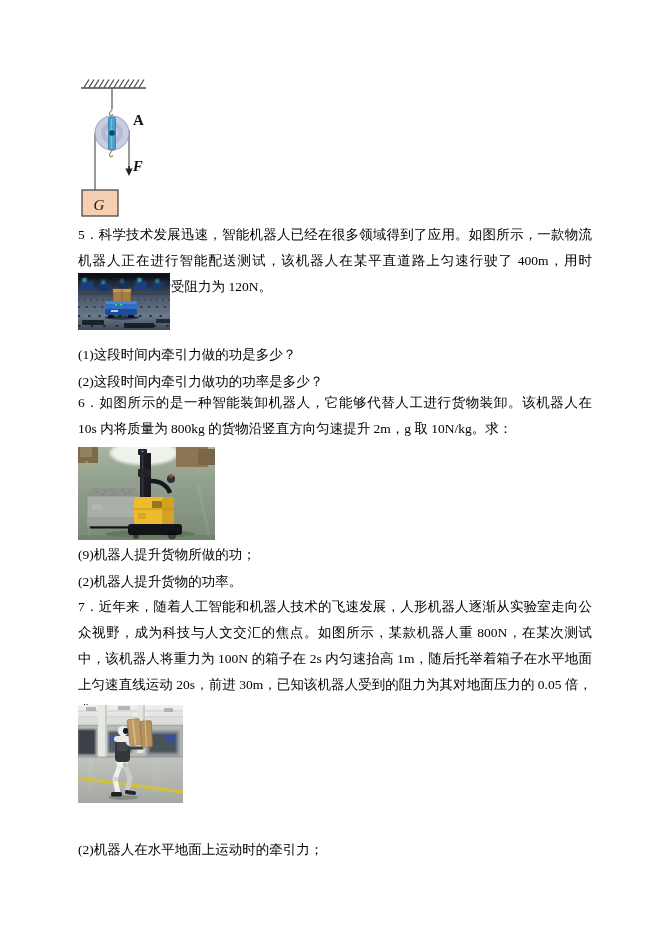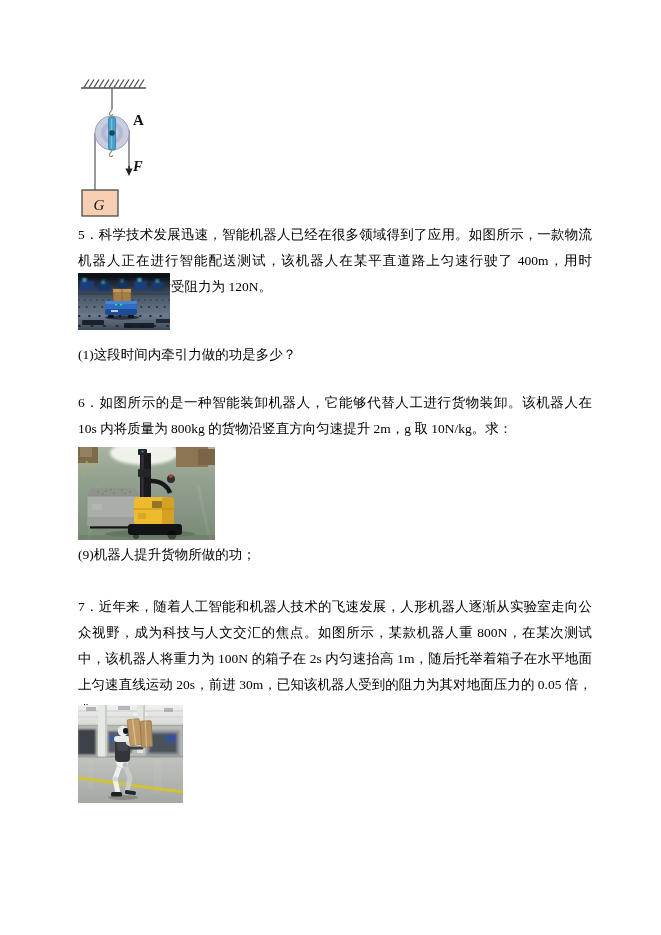--- a/index.html
+++ b/index.html
@@ -149,20 +149,21 @@
       </g>
       <g>
         <rect x="4" y="47" width="22" height="5" rx="1" fill="#11161e" opacity="0.85"></rect>
         <rect x="46" y="50" width="30" height="5" rx="1" fill="#0f141b" opacity="0.85"></rect>
         <rect x="78" y="46" width="14" height="4" fill="#131923" opacity="0.8"></rect>
       </g>
     </svg>
   </div>
 
   <p class="sub" style="top:342px">(1)这段时间内牵引力做的功是多少？</p>
+  <p class="sub" style="top:369px">(2)这段时间内牵引力做功的功率是多少？</p>
 
   <p class="para" style="top:390px">6．如图所示的是一种智能装卸机器人，它能够代替人工进行货物装卸。该机器人在 10s 内将质量为 800kg 的货物沿竖直方向匀速提升 2m，g 取 10N/kg。求：</p>
 
   <div class="photo" style="left:78px; top:447px; width:137px; height:93px" aria-label="黄色智能装卸机器人叉举灰色货箱">
     <svg width="137" height="93" viewBox="0 0 137 93">
       <defs>
         <linearGradient id="p2floor" x1="0" y1="0" x2="0" y2="1">
           <stop offset="0" stop-color="#aab5a3"></stop>
             <stop offset="0.3" stop-color="#95a391"></stop>
           <stop offset="0.7" stop-color="#869584"></stop>
@@ -219,20 +220,21 @@
         <rect x="74" y="54" width="10" height="7" rx="1" fill="#3a3420" opacity="0.5"></rect>
         <rect x="50" y="77" width="54" height="11" rx="3" fill="#141417"></rect>
         <circle cx="94" cy="88" r="4.5" fill="#0b0b0d"></circle>
         <circle cx="58" cy="89" r="3" fill="#0e0e10"></circle>
       </g>
       <rect x="0" y="88" width="137" height="5" fill="#6a7a66" opacity="0.5"></rect>
     </svg>
   </div>
 
   <p class="sub" style="top:542px">(9)机器人提升货物所做的功；</p>
+  <p class="sub" style="top:569px">(2)机器人提升货物的功率。</p>
 
   <p class="para" style="top:594px">7．近年来，随着人工智能和机器人技术的飞速发展，人形机器人逐渐从实验室走向公众视野，成为科技与人文交汇的焦点。如图所示，某款机器人重 800N，在某次测试中，该机器人将重力为 100N 的箱子在 2s 内匀速抬高 1m，随后托举着箱子在水平地面上匀速直线运动 20s，前进 30m，已知该机器人受到的阻力为其对地面压力的 0.05 倍，求：</p>
 
   <div class="photo" style="left:78px; top:705px; width:105px; height:98px" aria-label="人形机器人在厂房内搬运纸箱">
     <svg width="105" height="98" viewBox="0 0 105 98">
       <defs>
         <linearGradient id="p3floor" x1="0" y1="0" x2="0" y2="1">
           <stop offset="0" stop-color="#bfc2bd"></stop>
             <stop offset="1" stop-color="#a6a9a3"></stop>
         </linearGradient>
@@ -293,14 +295,15 @@
           <line x1="56.5" y1="14" x2="56.5" y2="40" stroke="#dcc08c" stroke-width="1.4"></line>
         </g>
         <g transform="rotate(-3 68 32)">
           <rect x="63" y="16" width="11" height="26" rx="1" fill="#b5915f" stroke="#94754a" stroke-width="0.8"></rect>
           <line x1="68" y1="16" x2="68" y2="42" stroke="#d6ba86" stroke-width="1.2"></line>
         </g>
       </g>
     </svg>
   </div>
 
+  <p class="sub" style="top:837px">(2)机器人在水平地面上运动时的牵引力；</p>
 
 </div>
 
 </body></html>

